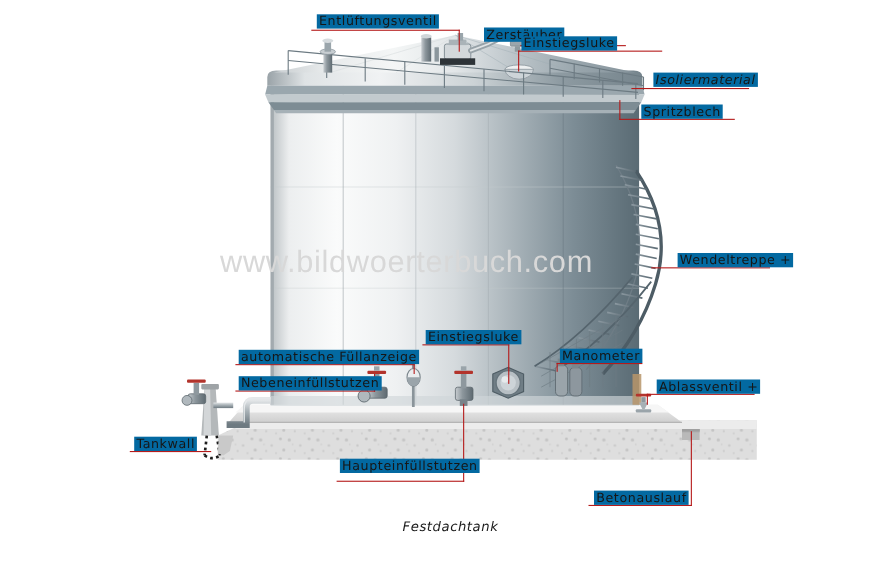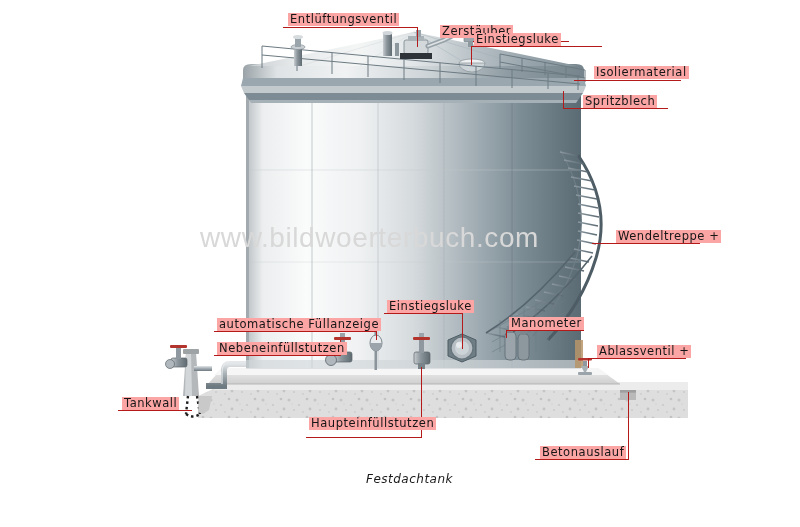--- a/index.html
+++ b/index.html
@@ -9,21 +9,21 @@
   }
   #stage{position:absolute;left:0;top:0;width:800px;height:527px;background:#fff;}
 
   
   .lbl{
     position:absolute;
     font-size:11.5px;
     color:#161616;
     letter-spacing:.55px;
     white-space:nowrap;
-    background:#fca5a5;
+    background:#0369a1;
     padding:0 2px;
     line-height:13px;
     z-index:40;
   }
   .lead{position:absolute;background:#b51a1a;z-index:38;}
   .lead.h{height:1.4px;}
   .lead.v{width:1.4px;}
 
   .caption{
     position:absolute;
@@ -379,21 +379,21 @@
 
   <div class="lead h" style="left:306px;top:437px;width:116px;"></div>
   <div class="lead v" style="left:421px;top:367px;height:71px;"></div>
 
   <div class="lead h" style="left:535px;top:459px;width:94px;"></div>
   <div class="lead v" style="left:628px;top:392px;height:68px;"></div>
 
   <div class="lbl" style="left:288px;top:13px;">Entlüftungsventil</div>
   <div class="lbl" style="left:440px;top:25px;">Zerstäuber</div>
   <div class="lbl" style="left:474px;top:33px;">Einstiegsluke</div>
-  <div class="lbl" style="left:594px;top:66px;">Isoliermaterial</div>
+  <div class="lbl" style="left:594px;top:66px;font-style:italic;">Isoliermaterial</div>
   <div class="lbl" style="left:583px;top:95px;">Spritzblech</div>
   <div class="lbl" style="left:616px;top:230px;">Wendeltreppe +</div>
   <div class="lbl" style="left:217px;top:342px;">Nebeneinfüllstutzen</div>
   <div class="lbl" style="left:217px;top:318px;">automatische Füllanzeige</div>
   <div class="lbl" style="left:387px;top:300px;">Einstiegsluke</div>
   <div class="lbl" style="left:509px;top:317px;">Manometer</div>
   <div class="lbl" style="left:597px;top:345px;">Ablassventil +</div>
   <div class="lbl" style="left:122px;top:397px;">Tankwall</div>
   <div class="lbl" style="left:309px;top:417px;">Haupteinfüllstutzen</div>
   <div class="lbl" style="left:540px;top:446px;text-align:right;">Betonauslauf</div>

